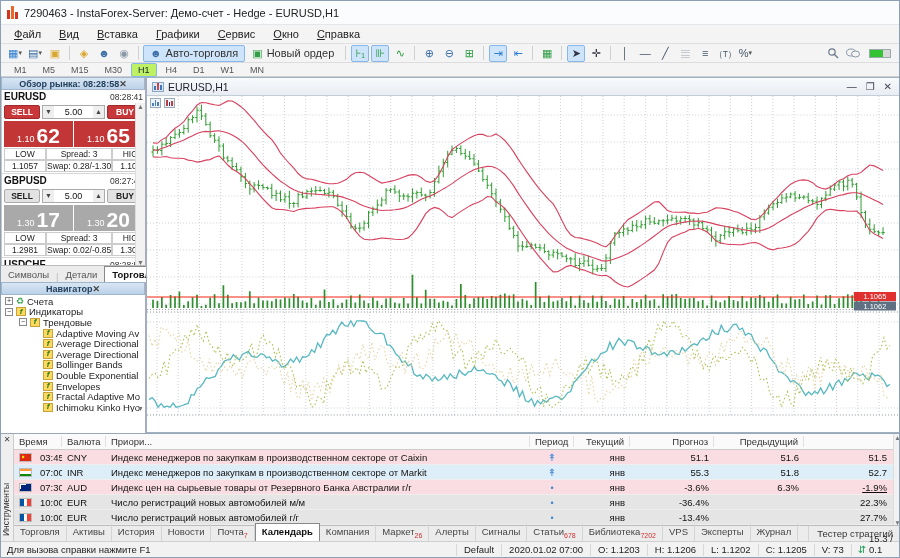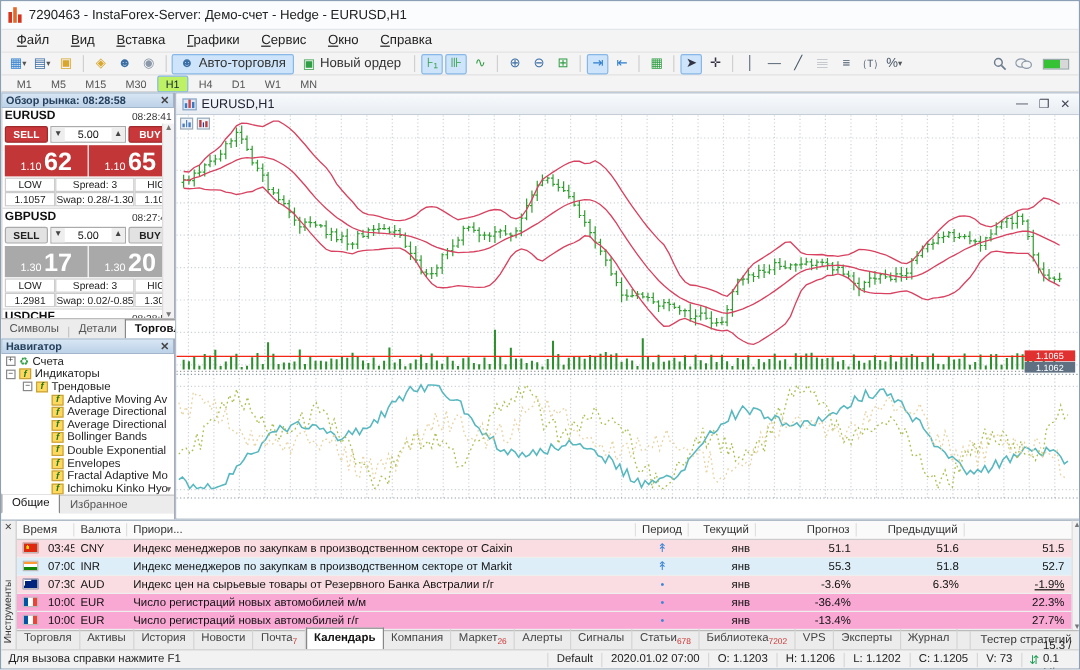--- a/index.html
+++ b/index.html
@@ -23,21 +23,21 @@
   .tbtn-text.sel{background:#cde4fa;border-color:#86b7e8;}
   .ic-person{color:#3a6ea5;}
   .ic-green{color:#2f9e44;}
   .ic-gold{color:#d9a62e;}
   .conn{display:inline-block;width:22px;height:9px;border:1px solid #9aa;background:linear-gradient(90deg,#35c235 0 65%,#d8d8d8 65%);margin-left:6px;}
   .tfbar{position:absolute;left:0;top:62px;width:100%;height:14px;background:#f4f4f4;border-bottom:1px solid #cfcfcf;display:flex;align-items:center;padding-left:6px;font-size:9px;color:#555;}
   .tf{padding:1px 6px;margin-right:2px;border:1px solid transparent;border-radius:2px;}
   .tf.sel{background:#bef264;border-color:#86b7e8;color:#123;}
 
   
-  .panel-hdr{height:13px;background:linear-gradient(#d8e6f4,#bcd2e8);border:1px solid #9fb6cc;display:flex;align-items:center;justify-content:space-between;padding:0 3px;font-size:9px;color:#24405c;font-weight:bold;}
+  .panel-hdr{height:13px;background:linear-gradient(#d8e6f4,#bcd2e8);border:1px solid #9fb6cc;display:flex;align-items:center;justify-content:center;padding:0 3px;font-size:9px;color:#24405c;font-weight:bold;}
   .panel-hdr .x{font-weight:bold;color:#444;font-size:9px;}
   #marketwatch{position:absolute;left:0;top:76px;width:145px;height:205px;background:#fff;border-right:1px solid #aab;}
   .mw-body{position:relative;height:176px;overflow:hidden;background:#fff;border-left:1px solid #c8c8c8;}
   .mw-card{border-bottom:1px solid #d8d8d8;padding:0 2px;}
   .mw-name-row{display:flex;justify-content:space-between;align-items:center;height:13px;font-size:10px;}
   .mw-sym{font-weight:bold;color:#111;}
   .mw-time{font-size:8.5px;color:#333;}
   .mw-btn-row{display:flex;align-items:center;height:17px;gap:2px;}
   .bbtn{flex:0 0 36px;height:14px;font-size:8.5px;font-weight:bold;display:flex;align-items:center;justify-content:center;border-radius:2px;border:1px solid #999;}
   .bbtn.red{background:#c8383a;border-color:#9e2a2c;color:#fff;}
@@ -98,21 +98,21 @@
   .cal{position:absolute;left:13px;top:0;width:880px;height:92px;overflow:hidden;font-size:9.5px;color:#111;}
   .cal-hdr,.cal-row{display:grid;grid-template-columns:48px 44px 424px 44px 56px 84px 90px 88px;align-items:center;}
   .cal-hdr{height:16px;border-bottom:1px solid #ccc;color:#333;background:#fafafa;}
   .cal-hdr span{padding:0 5px;border-right:1px solid #e0e0e0;overflow:hidden;white-space:nowrap;}
   .cal-row{height:15px;border-bottom:1px solid #eee;white-space:nowrap;}
   .cal-row span{padding:0 5px;overflow:hidden;}
   .num{text-align:right;}
   .cen{text-align:center;}
   .tone-pink{background:#fadde2;}
   .tone-blue{background:#ddeef9;}
-  .tone-white{background:#f9a8d4;}
+  .tone-white{background:#e5e5e5;}
   .flag{display:inline-block;width:13px;height:9px;border:1px solid #bbb;vertical-align:-1px;margin-right:3px;}
   .flag-cn{background:#de2910;box-shadow:inset 2px -1px 0 0 #de2910;background-image:radial-gradient(circle at 3px 3px,#ffde00 1.5px,transparent 1.6px);}
   .flag-in{background:linear-gradient(#ff9933 33%,#ffffff 33% 66%,#138808 66%);}
   .flag-au{background:#00247d;background-image:linear-gradient(#fff 1px,transparent 1px),linear-gradient(90deg,#fff 1px,transparent 1px);background-size:6px 5px;background-repeat:no-repeat;}
   .flag-fr{background:linear-gradient(90deg,#0055a4 33%,#ffffff 33% 66%,#ef4135 66%);}
   .pri-high::before{content:"↟";color:#3f86d6;font-size:10px;}
   .pri-low::before{content:"•";color:#3f86d6;font-size:9px;}
   .revised{text-decoration:underline;}
   .cal-scroll{position:absolute;right:0;top:0;width:8px;height:92px;background:#f2f2f2;border-left:1px solid #ddd;font-size:6.5px;color:#777;display:flex;flex-direction:column;justify-content:space-between;align-items:center;}
 
@@ -416,24 +416,20 @@
         </div>
       <div class="trow" style="padding-left:42px;">
           <span class="fico">f</span>
           <span>Fractal Adaptive Mo</span>
         </div>
       <div class="trow" style="padding-left:42px;">
           <span class="fico">f</span>
           <span>Ichimoku Kinko Hyo</span>
         </div>
       <span class="nav-scroll">▼</span>
-    </div>
-    <div class="nav-tabs">
-      <span class="nav-tab active">Общие</span>
-      <span class="nav-tab">Избранное</span>
     </div>
   </div>
 
   <div id="chartwin">
     <div class="cw-title">
       <span class="cico">
           <i></i>
           <i></i>
           <i></i>
         </span>

